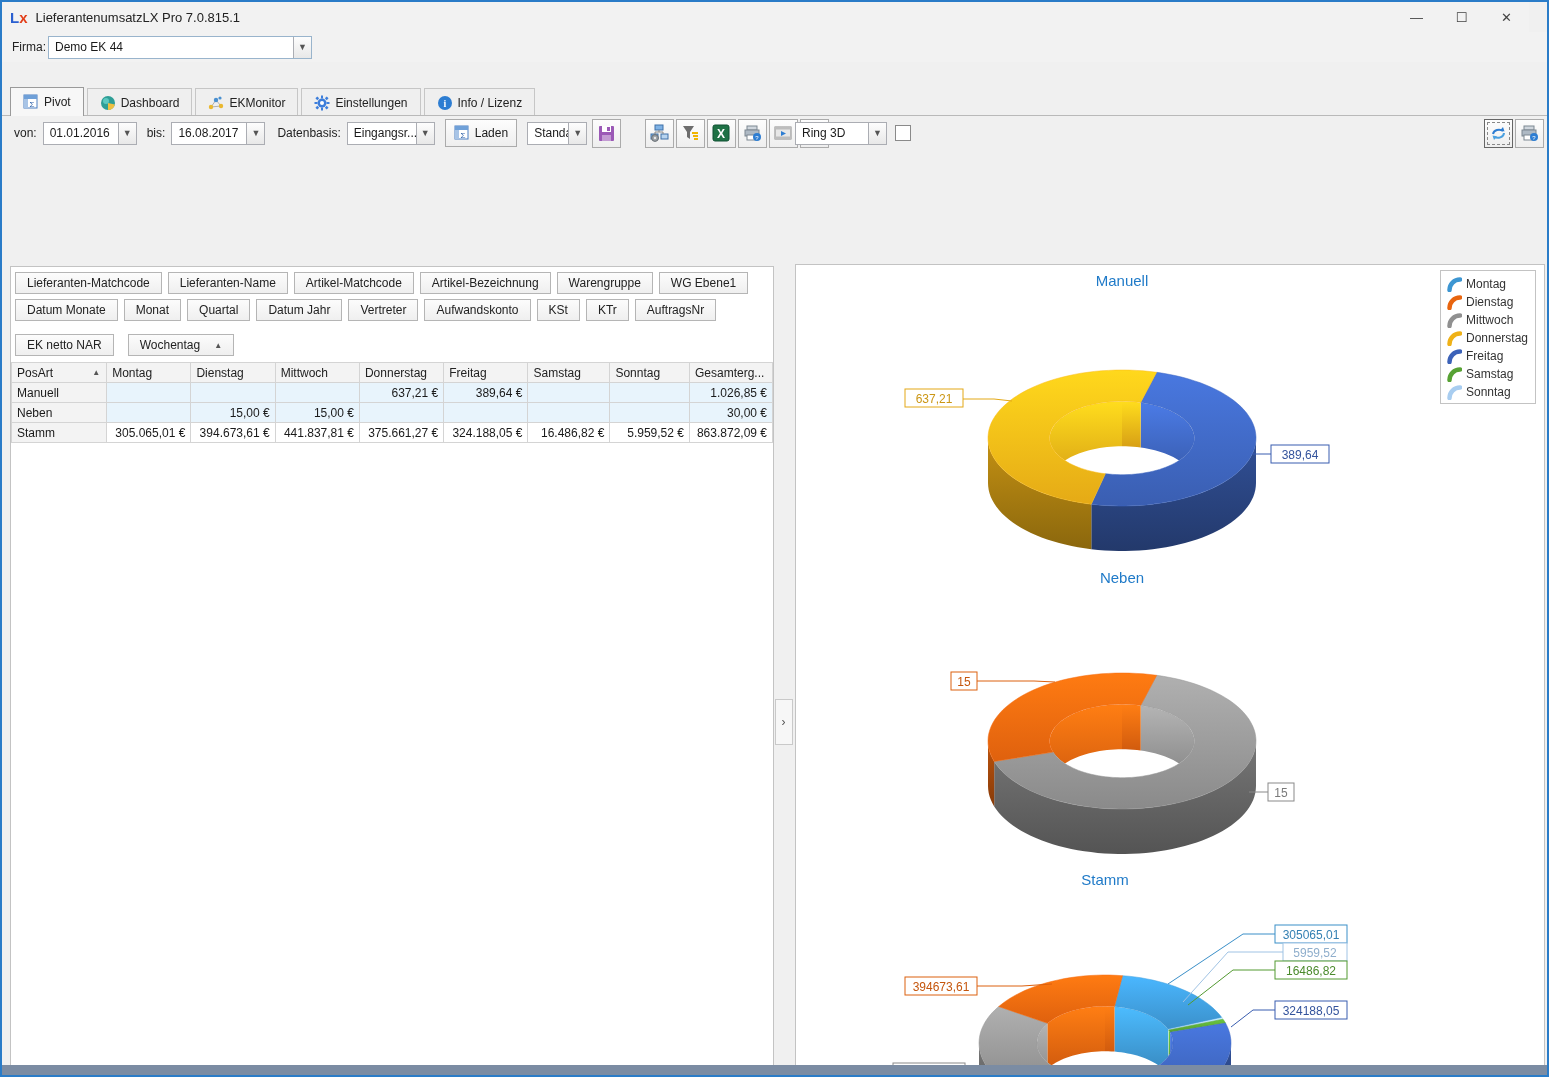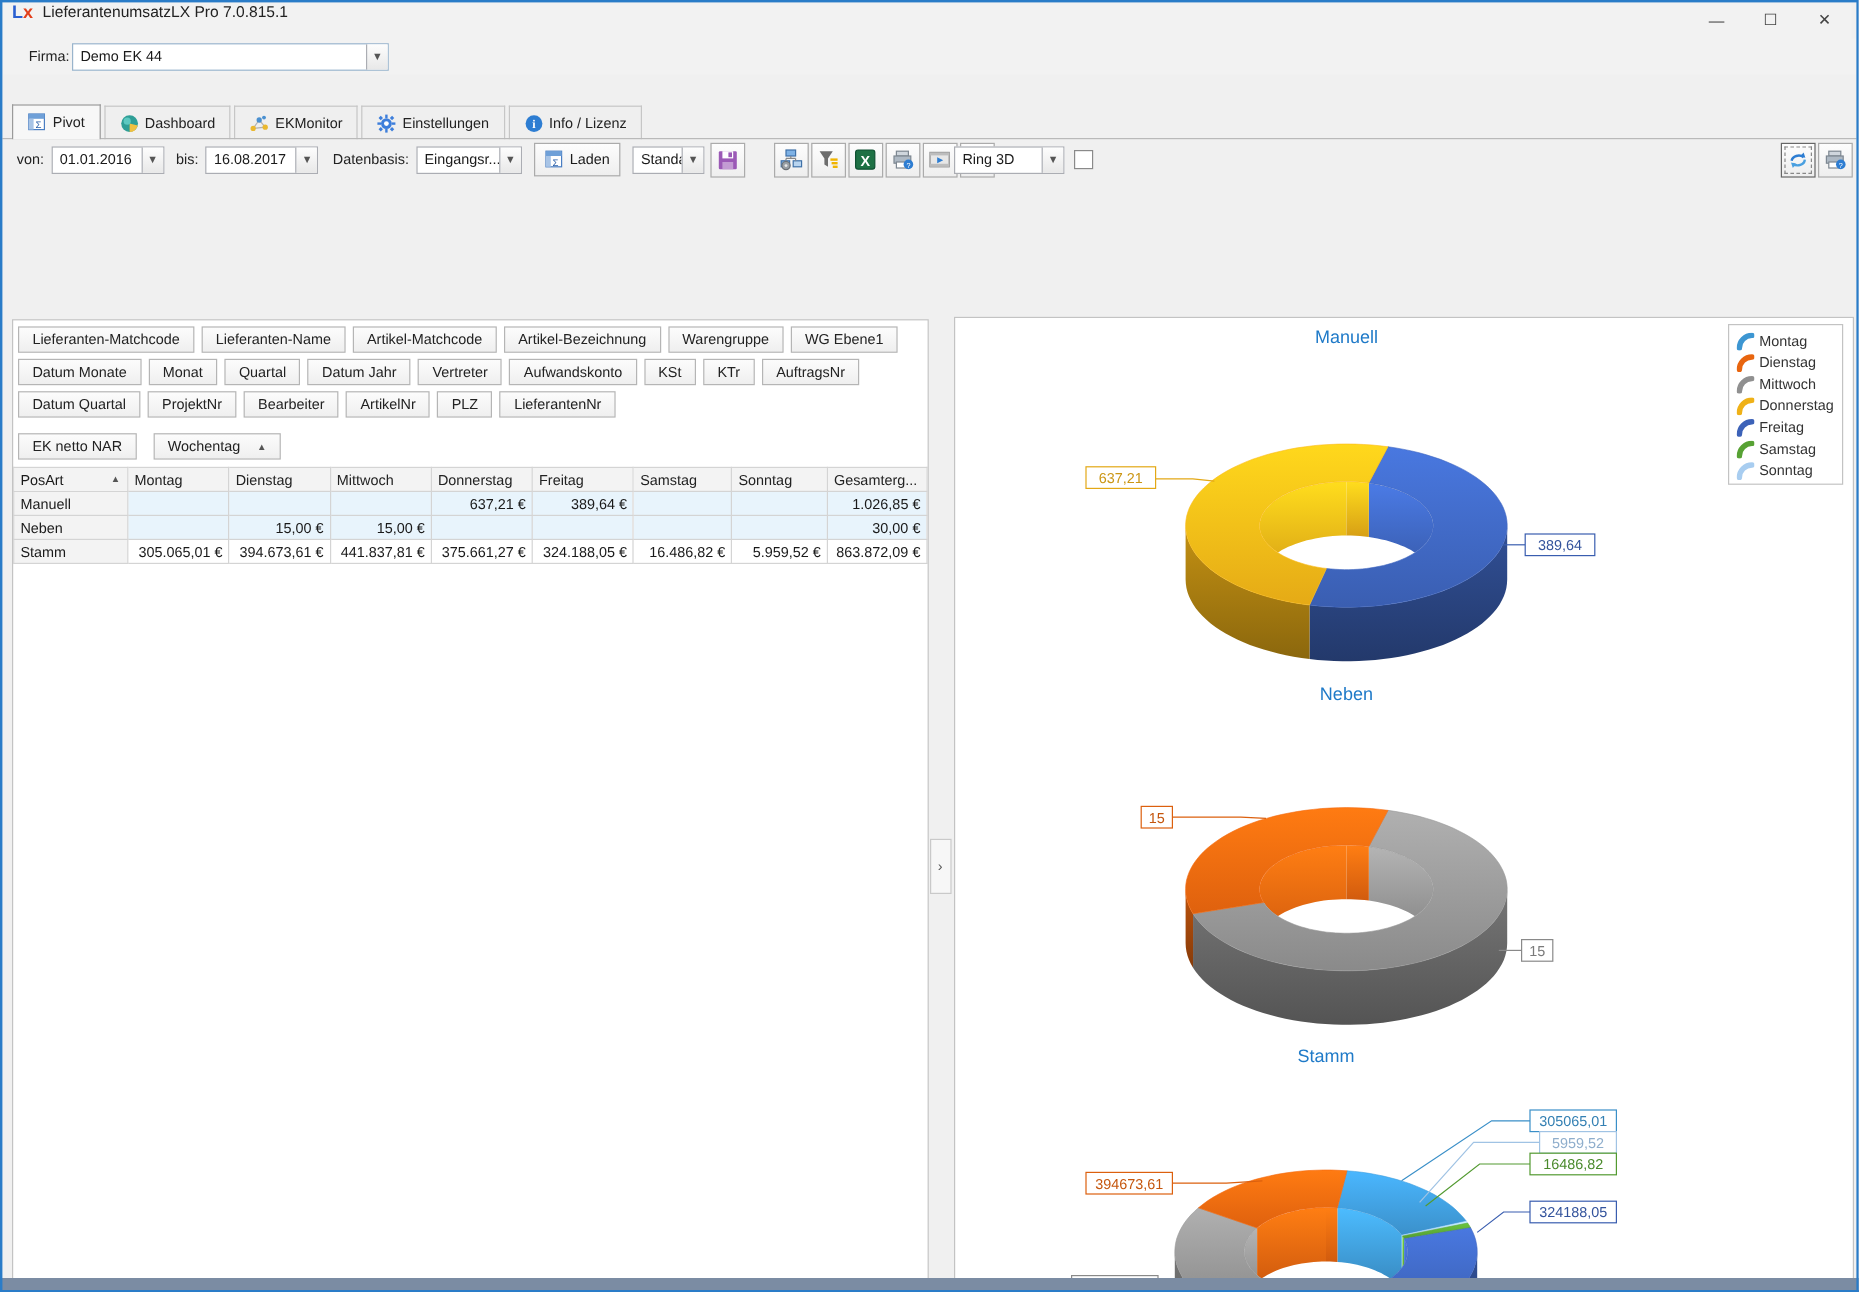--- a/index.html
+++ b/index.html
@@ -1,20 +1,20 @@
 <!DOCTYPE html>
 <html><head>
 <meta charset="utf-8">
 <style>
   html,body{margin:0;padding:0;}
   body{width:1549px;height:1077px;position:relative;background:#f0f0f0;
        font-family:"Liberation Sans","DejaVu Sans",sans-serif;font-size:12px;color:#1a1a1a;overflow:hidden;}
   .frame{position:absolute;inset:0;border:2px solid #2a7cc8;pointer-events:none;z-index:50;}
   
-  .titlebar{position:absolute;left:2px;top:2px;right:6px;height:30px;background:#f2f2f2;display:flex;align-items:flex-start;}
+  .titlebar{position:absolute;left:2px;top:2px;right:20px;height:30px;background:#f2f2f2;display:flex;align-items:center;}
   .app-logo{font-weight:bold;font-size:15px;margin-left:8px;letter-spacing:0;}
   .app-logo .l{color:#2a5fd0;} .app-logo .x{color:#e23f1a;}
   .title-text{margin-left:8px;font-size:13px;color:#222;}
   .win-controls{margin-left:auto;display:flex;}
   .win-btn{width:45px;height:30px;display:flex;align-items:center;justify-content:center;color:#444;font-size:13px;}
   
   .firma-row{position:absolute;left:2px;top:32px;right:2px;height:30px;background:#f2f2f2;display:flex;align-items:center;}
   .label{color:#222;}
   .combo{background:#fff;border:1px solid #99b4cc;height:21px;display:flex;align-items:center;position:relative;}
   .combo .val{padding:0 6px;flex:1;white-space:nowrap;overflow:hidden;}
@@ -76,21 +76,21 @@
   <span class="app-logo"><span class="l">L</span><span class="x">x</span></span>
   <span class="title-text">LieferantenumsatzLX Pro 7.0.815.1</span>
   <span class="win-controls">
     <span class="win-btn">—</span>
     <span class="win-btn">☐</span>
     <span class="win-btn">✕</span>
   </span>
 </div>
 
 <div class="firma-row">
-  <span class="label" style="margin-left:22px">Firma:</span>
+  <span class="label" style="margin-left:10px">Firma:</span>
   <span class="combo" style="width:262px;margin-left:2px">
     <span class="val">Demo EK 44</span>
     <span class="arrow">▼</span>
   </span>
 </div>
 
 <div class="tabbar" id="tabbar">
     <div class="tab active">
       <span class="ticon">
         <svg width="16" height="16">
@@ -289,28 +289,20 @@
         <div class="fieldrow">
           <span class="fieldbtn">Datum Monate</span>
           <span class="fieldbtn">Monat</span>
           <span class="fieldbtn">Quartal</span>
           <span class="fieldbtn">Datum Jahr</span>
           <span class="fieldbtn">Vertreter</span>
           <span class="fieldbtn">Aufwandskonto</span>
           <span class="fieldbtn">KSt</span>
           <span class="fieldbtn">KTr</span>
           <span class="fieldbtn">AuftragsNr</span>
-        </div>
-        <div class="fieldrow">
-          <span class="fieldbtn">Datum Quartal</span>
-          <span class="fieldbtn">ProjektNr</span>
-          <span class="fieldbtn">Bearbeiter</span>
-          <span class="fieldbtn">ArtikelNr</span>
-          <span class="fieldbtn">PLZ</span>
-          <span class="fieldbtn">LieferantenNr</span>
         </div>
       </div>
     <div class="pivotstrip">
       <span class="fieldbtn">
           <span>EK netto NAR</span>
         </span>
       <span class="fieldbtn" style="margin-left:4px">
         <span>Wochentag</span>
           <span class="sorticon">▲</span>
       </span>

